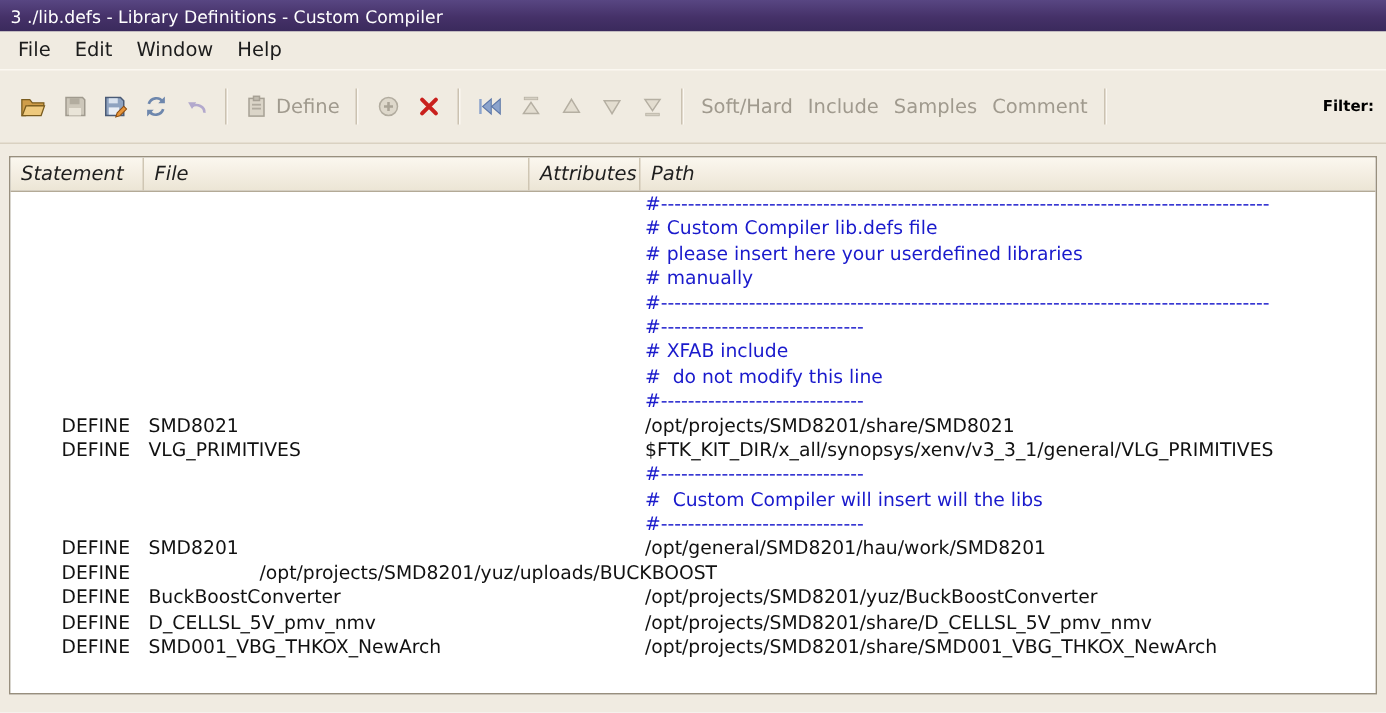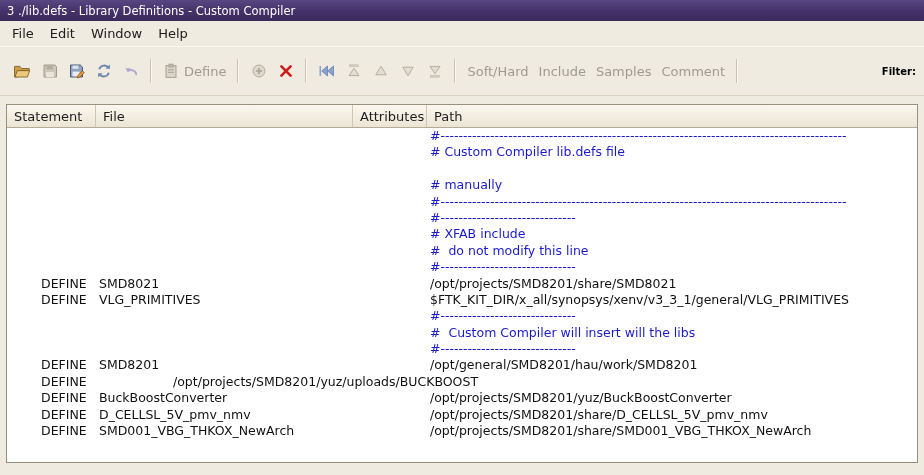--- a/index.html
+++ b/index.html
@@ -53,21 +53,21 @@
     background:#ffffff;
     display:flex; flex-direction:column;
     overflow:hidden;
   }
   .theader { display:flex; flex:0 0 23px; height:23px;
     background:linear-gradient(#fbf7ef,#ece5d5);
     border-bottom:1px solid #b3aa97;
   }
   .hcell {
     font-size:13px; color:#1e1e1e; display:flex; align-items:center;
-    padding-left:7px; border-right:1px solid #cfc6b3; white-space:nowrap;
+    padding-left:7px; border-right:1px solid #cfc6b3; white-space:nowrap;font-style:italic;
   }
   .tbody { flex:1; overflow:hidden; background:#fff; }
   .trow { display:flex; height:16.4px; line-height:16.4px; font-size:12.5px; color:#111; }
   .trow.comment { color:var(--comment-color,#1a1acc); }
   .cell { white-space:pre; overflow:hidden; }
   .c-statement { width:89px; padding-left:34px; flex:0 0 89px; }
   .c-name      { width:257px; padding-left:3px; flex:0 0 257px; }
   .c-attr      { width:74px;  flex:0 0 74px; }
   .c-path      { flex:1; padding-left:3px; }
   .h-statement { width:89px; flex:0 0 89px; }
@@ -259,20 +259,21 @@
         <div class="trow comment">
           <div class="cell c-statement"></div>
           <div class="cell c-name"></div>
           <div class="cell c-attr"></div>
           <div class="cell c-path"># Custom Compiler lib.defs file</div>
         </div>
         <div class="trow comment">
           <div class="cell c-statement"></div>
           <div class="cell c-name"></div>
           <div class="cell c-attr"></div>
+          <div class="cell c-path"># please insert here your userdefined libraries</div>
         </div>
         <div class="trow comment">
           <div class="cell c-statement"></div>
           <div class="cell c-name"></div>
           <div class="cell c-attr"></div>
           <div class="cell c-path"># manually</div>
         </div>
         <div class="trow comment">
           <div class="cell c-statement"></div>
           <div class="cell c-name"></div>

